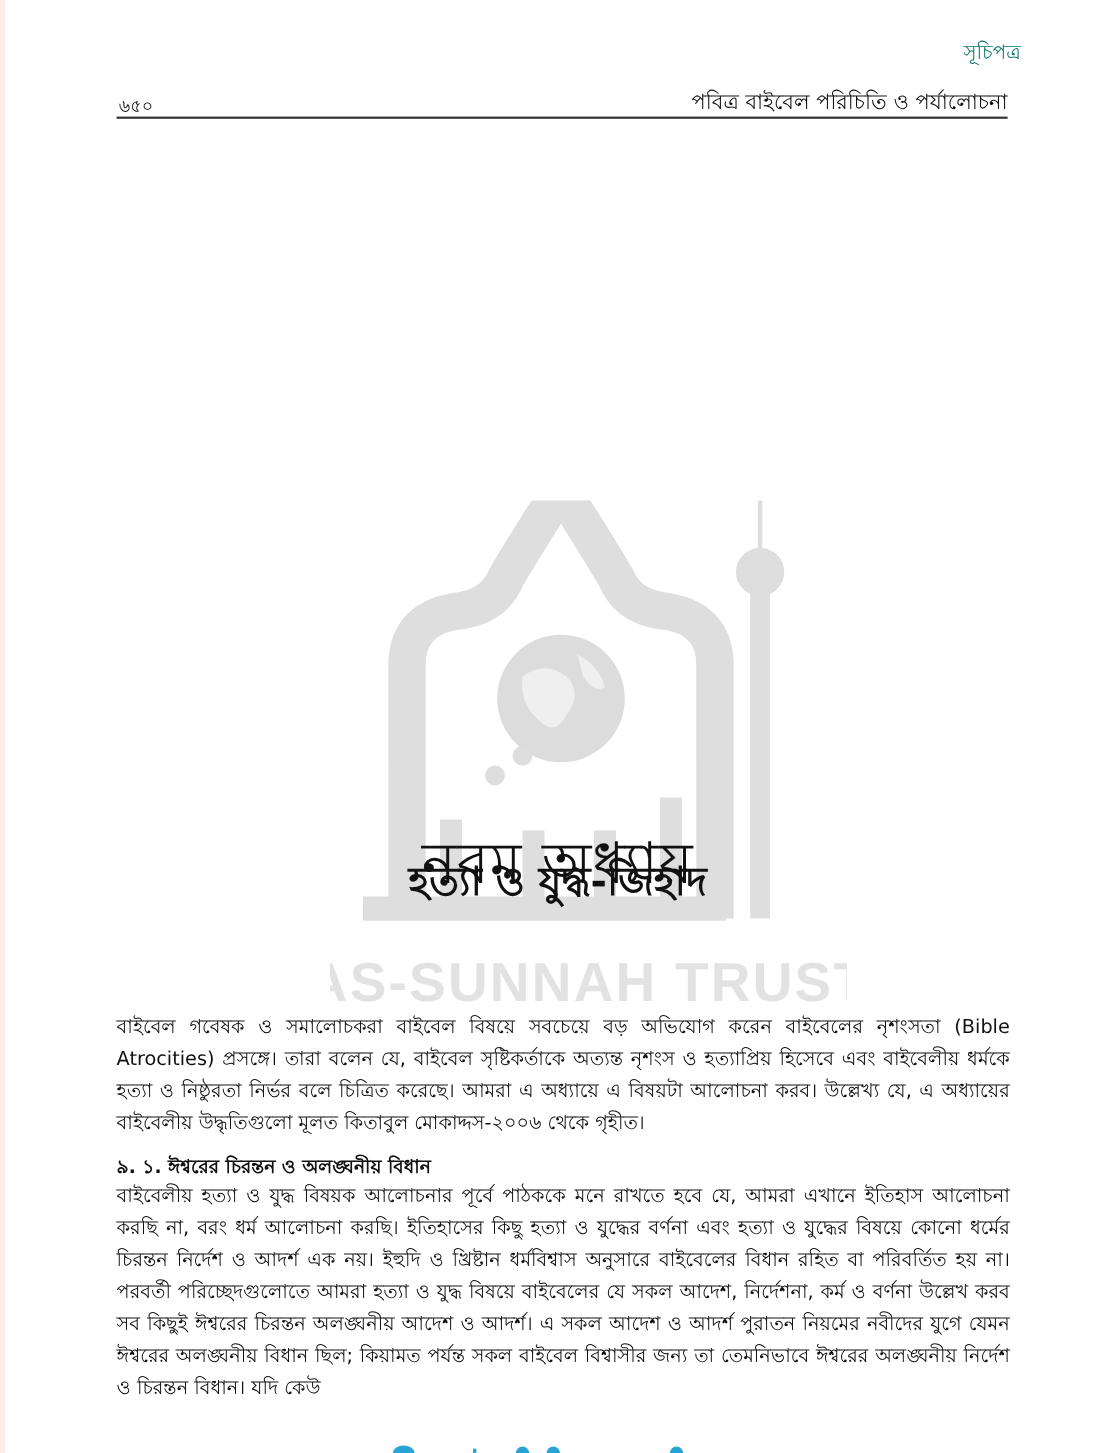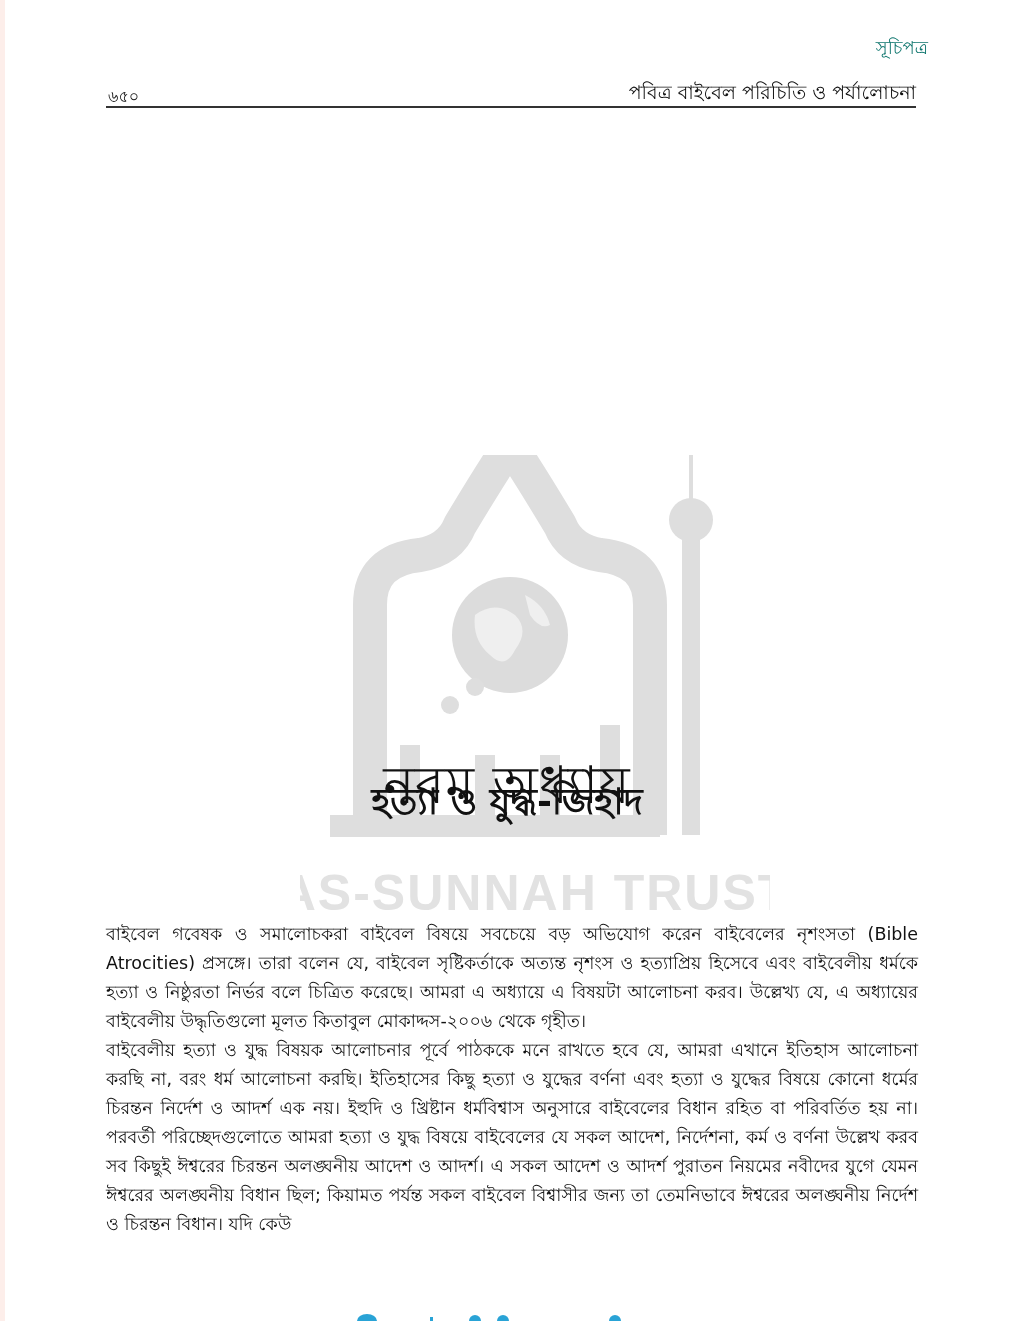--- a/index.html
+++ b/index.html
@@ -90,20 +90,21 @@
     <circle cx="175" cy="232" r="9"></circle>
   </g>
   <text x="235" y="455" text-anchor="middle" font-family="Liberation Sans, sans-serif" font-size="50" font-weight="bold" fill="#e2e2e2" letter-spacing="2">AS-SUNNAH TRUST</text>
 </svg>
 
 <div class="chapter-no">নবম অধ্যায়</div>
 <div class="chapter-title">হত্যা ও যুদ্ধ-জিহাদ</div>
 
 <div class="content">
   <p>বাইবেল গবেষক ও সমালোচকরা বাইবেল বিষয়ে সবচেয়ে বড় অভিযোগ করেন বাইবেলের নৃশংসতা (Bible Atrocities) প্রসঙ্গে। তারা বলেন যে, বাইবেল সৃষ্টিকর্তাকে অত্যন্ত নৃশংস ও হত্যাপ্রিয় হিসেবে এবং বাইবেলীয় ধর্মকে হত্যা ও নিষ্ঠুরতা নির্ভর বলে চিত্রিত করেছে। আমরা এ অধ্যায়ে এ বিষয়টা আলোচনা করব। উল্লেখ্য যে, এ অধ্যায়ের বাইবেলীয় উদ্ধৃতিগুলো মূলত কিতাবুল মোকাদ্দস-২০০৬ থেকে গৃহীত।</p>
+  <p class="section-heading">৯. ১. ঈশ্বরের চিরন্তন ও অলঙ্ঘনীয় বিধান</p>
   <p>বাইবেলীয় হত্যা ও যুদ্ধ বিষয়ক আলোচনার পূর্বে পাঠককে মনে রাখতে হবে যে, আমরা এখানে ইতিহাস আলোচনা করছি না, বরং ধর্ম আলোচনা করছি। ইতিহাসের কিছু হত্যা ও যুদ্ধের বর্ণনা এবং হত্যা ও যুদ্ধের বিষয়ে কোনো ধর্মের চিরন্তন নির্দেশ ও আদর্শ এক নয়। ইহুদি ও খ্রিষ্টান ধর্মবিশ্বাস অনুসারে বাইবেলের বিধান রহিত বা পরিবর্তিত হয় না। পরবর্তী পরিচ্ছেদগুলোতে আমরা হত্যা ও যুদ্ধ বিষয়ে বাইবেলের যে সকল আদেশ, নির্দেশনা, কর্ম ও বর্ণনা উল্লেখ করব সব কিছুই ঈশ্বরের চিরন্তন অলঙ্ঘনীয় আদেশ ও আদর্শ। এ সকল আদেশ ও আদর্শ পুরাতন নিয়মের নবীদের যুগে যেমন ঈশ্বরের অলঙ্ঘনীয় বিধান ছিল; কিয়ামত পর্যন্ত সকল বাইবেল বিশ্বাসীর জন্য তা তেমনিভাবে ঈশ্বরের অলঙ্ঘনীয় নির্দেশ ও চিরন্তন বিধান। যদি কেউ</p>
 </div>
 
 <svg class="footer-logo" viewBox="0 0 300 11" xmlns="http://www.w3.org/2000/svg">
   <ellipse cx="12" cy="11" rx="10" ry="7" fill="#29a3d6"></ellipse>
   <rect x="75" y="7" width="3" height="4" fill="#29a3d6"></rect>
   <circle cx="120" cy="11" r="6" fill="#29a3d6"></circle>
   <circle cx="148" cy="11" r="6" fill="#29a3d6"></circle>
   <circle cx="260" cy="11" r="6" fill="#29a3d6"></circle>
 </svg>

